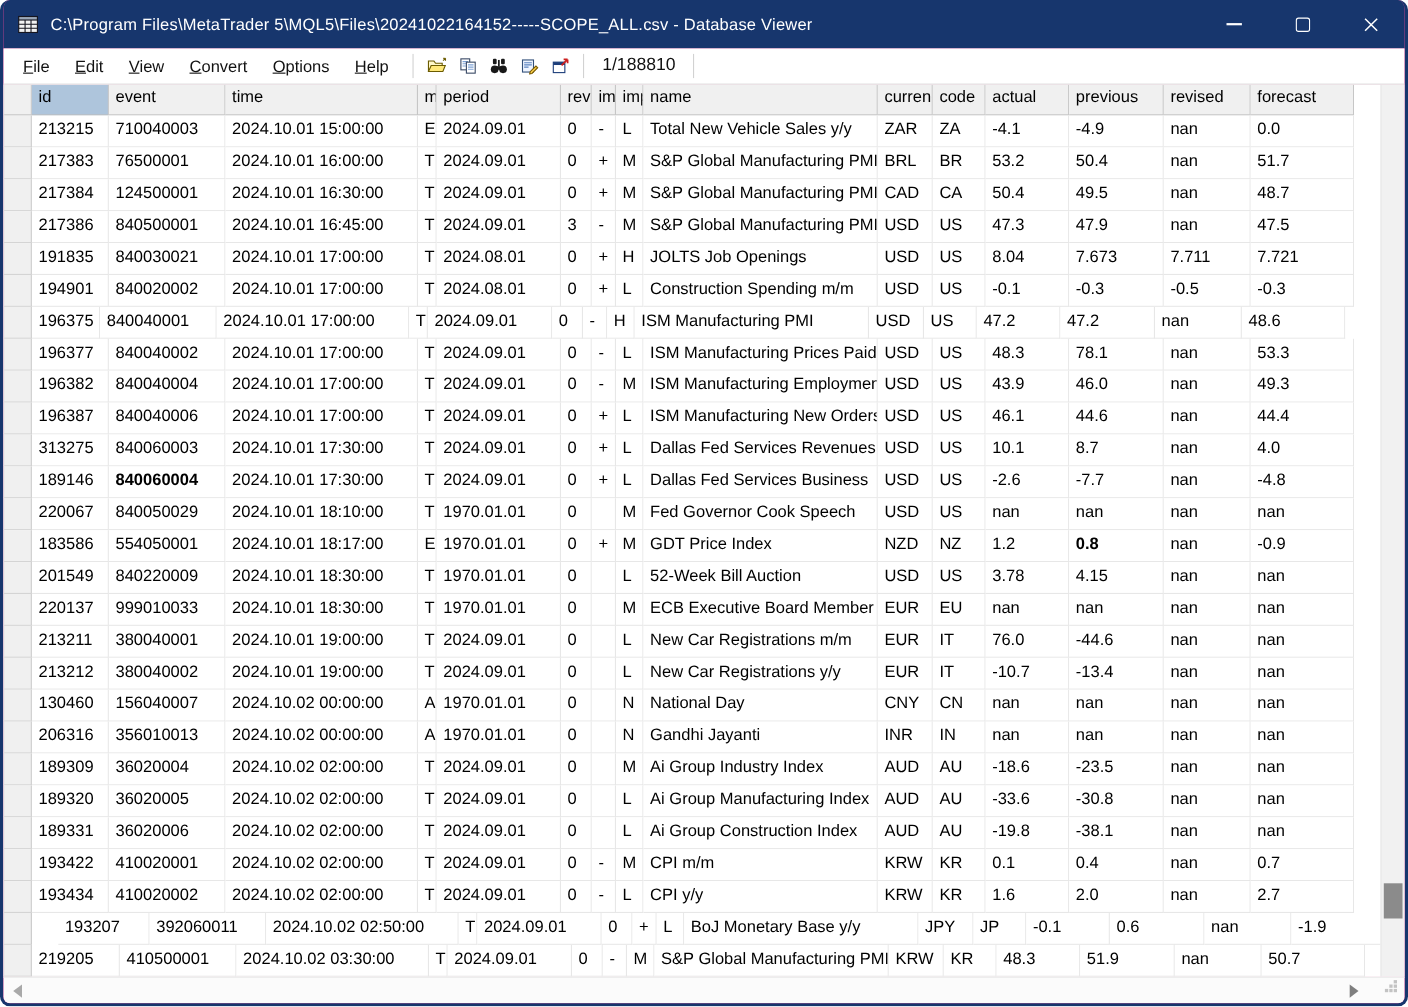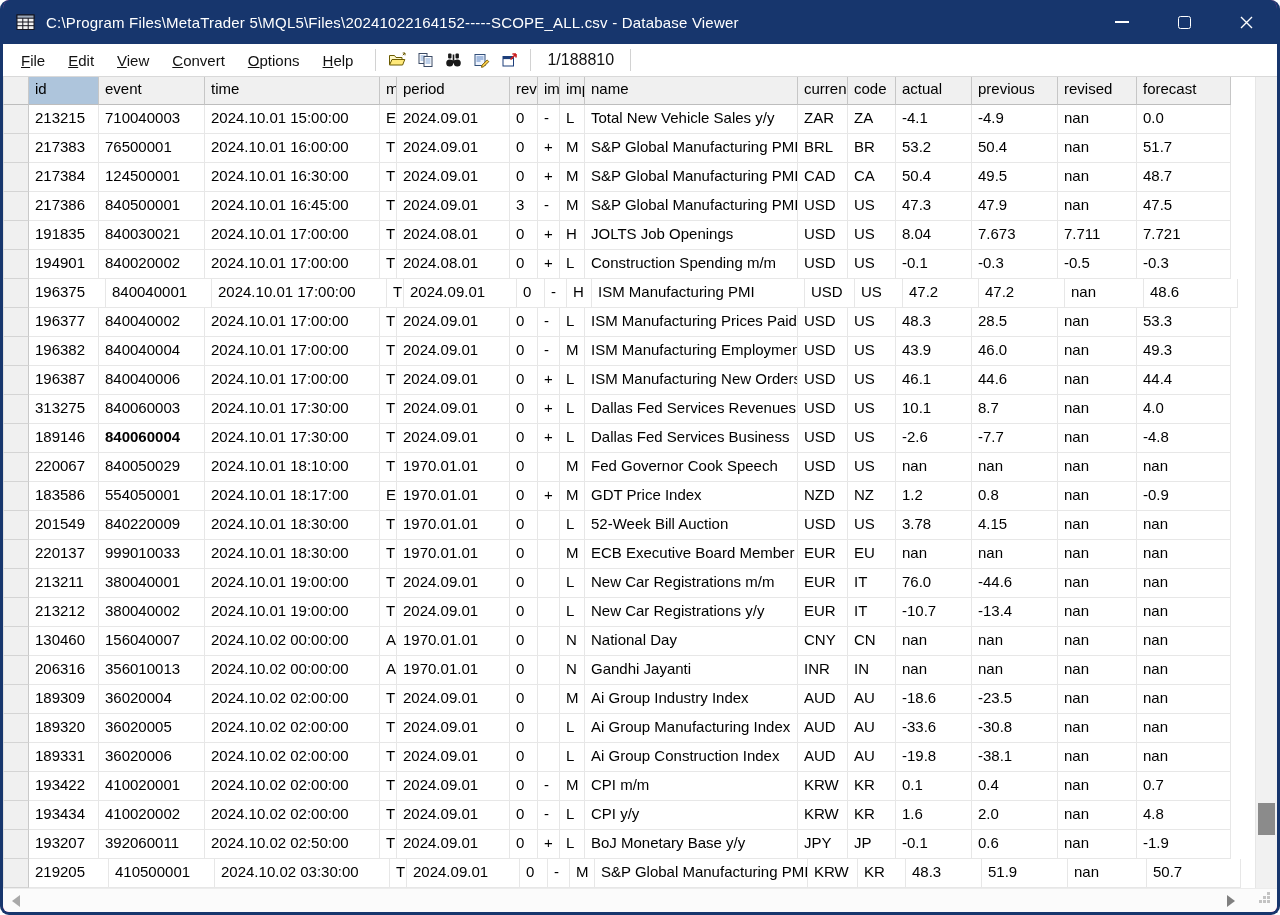--- a/index.html
+++ b/index.html
@@ -277,21 +277,21 @@
           <div class="gcell" style="width: 50px;">USD</div>
           <div class="gcell" style="width: 48px;">US</div>
           <div class="gcell" style="width: 76px;">-0.1</div>
           <div class="gcell" style="width: 86px;">-0.3</div>
           <div class="gcell" style="width: 79px;">-0.5</div>
           <div class="gcell" style="width: 94px;">-0.3</div>
           <div class="gfill"></div>
         </div>
         <div class="grow">
           <div class="rowhdr"></div>
-          <div class="gcell" style="width: 77px;">196375</div>
+          <div class="gcell" style="width: 62px;">196375</div>
           <div class="gcell" style="width: 106px;">840040001</div>
           <div class="gcell" style="width: 175px;">2024.10.01 17:00:00</div>
           <div class="gcell" style="width: 17px;">T</div>
           <div class="gcell" style="width: 113px;">2024.09.01</div>
           <div class="gcell" style="width: 28px;">0</div>
           <div class="gcell" style="width: 22px;">-</div>
           <div class="gcell" style="width: 25px;">H</div>
           <div class="gcell" style="width: 213px;">ISM Manufacturing PMI</div>
           <div class="gcell" style="width: 50px;">USD</div>
           <div class="gcell" style="width: 48px;">US</div>
@@ -308,21 +308,21 @@
           <div class="gcell" style="width: 175px;">2024.10.01 17:00:00</div>
           <div class="gcell" style="width: 17px;">T</div>
           <div class="gcell" style="width: 113px;">2024.09.01</div>
           <div class="gcell" style="width: 28px;">0</div>
           <div class="gcell" style="width: 22px;">-</div>
           <div class="gcell" style="width: 25px;">L</div>
           <div class="gcell" style="width: 213px;">ISM Manufacturing Prices Paid</div>
           <div class="gcell" style="width: 50px;">USD</div>
           <div class="gcell" style="width: 48px;">US</div>
           <div class="gcell" style="width: 76px;">48.3</div>
-          <div class="gcell" style="width: 86px;">28.5</div>
+          <div class="gcell" style="width: 86px;">78.1</div>
           <div class="gcell" style="width: 79px;">nan</div>
           <div class="gcell" style="width: 94px;">53.3</div>
           <div class="gfill"></div>
         </div>
         <div class="grow">
           <div class="rowhdr"></div>
           <div class="gcell" style="width: 70px;">196382</div>
           <div class="gcell" style="width: 106px;">840040004</div>
           <div class="gcell" style="width: 175px;">2024.10.01 17:00:00</div>
           <div class="gcell" style="width: 17px;">T</div>
@@ -422,21 +422,21 @@
           <div class="gcell" style="width: 175px;">2024.10.01 18:17:00</div>
           <div class="gcell" style="width: 17px;">E</div>
           <div class="gcell" style="width: 113px;">1970.01.01</div>
           <div class="gcell" style="width: 28px;">0</div>
           <div class="gcell" style="width: 22px;">+</div>
           <div class="gcell" style="width: 25px;">M</div>
           <div class="gcell" style="width: 213px;">GDT Price Index</div>
           <div class="gcell" style="width: 50px;">NZD</div>
           <div class="gcell" style="width: 48px;">NZ</div>
           <div class="gcell" style="width: 76px;">1.2</div>
-          <div class="gcell" style="width: 86px;">0.8</div>
+          <div class="gcell" style="width: 86px; font-weight: bold;">0.8</div>
           <div class="gcell" style="width: 79px;">nan</div>
           <div class="gcell" style="width: 94px;">-0.9</div>
           <div class="gfill"></div>
         </div>
         <div class="grow">
           <div class="rowhdr"></div>
           <div class="gcell" style="width: 70px;">201549</div>
           <div class="gcell" style="width: 106px;">840220009</div>
           <div class="gcell" style="width: 175px;">2024.10.01 18:30:00</div>
           <div class="gcell" style="width: 17px;">T</div>
@@ -633,26 +633,26 @@
           <div class="gcell" style="width: 113px;">2024.09.01</div>
           <div class="gcell" style="width: 28px;">0</div>
           <div class="gcell" style="width: 22px;">-</div>
           <div class="gcell" style="width: 25px;">L</div>
           <div class="gcell" style="width: 213px;">CPI y/y</div>
           <div class="gcell" style="width: 50px;">KRW</div>
           <div class="gcell" style="width: 48px;">KR</div>
           <div class="gcell" style="width: 76px;">1.6</div>
           <div class="gcell" style="width: 86px;">2.0</div>
           <div class="gcell" style="width: 79px;">nan</div>
-          <div class="gcell" style="width: 94px;">4.8</div>
-          <div class="gfill"></div>
-        </div>
-        <div class="grow">
-          <div class="rowhdr"></div>
-          <div class="gcell" style="width: 70px;">193207</div>
+          <div class="gcell" style="width: 94px;">2.7</div>
+          <div class="gfill"></div>
+        </div>
+        <div class="grow">
+          <div class="rowhdr"></div>
+          <div class="gcell" style="width: 83px; margin-left: 24px;">193207</div>
           <div class="gcell" style="width: 106px;">392060011</div>
           <div class="gcell" style="width: 175px;">2024.10.02 02:50:00</div>
           <div class="gcell" style="width: 17px;">T</div>
           <div class="gcell" style="width: 113px;">2024.09.01</div>
           <div class="gcell" style="width: 28px;">0</div>
           <div class="gcell" style="width: 22px;">+</div>
           <div class="gcell" style="width: 25px;">L</div>
           <div class="gcell" style="width: 213px;">BoJ Monetary Base y/y</div>
           <div class="gcell" style="width: 50px;">JPY</div>
           <div class="gcell" style="width: 48px;">JP</div>

